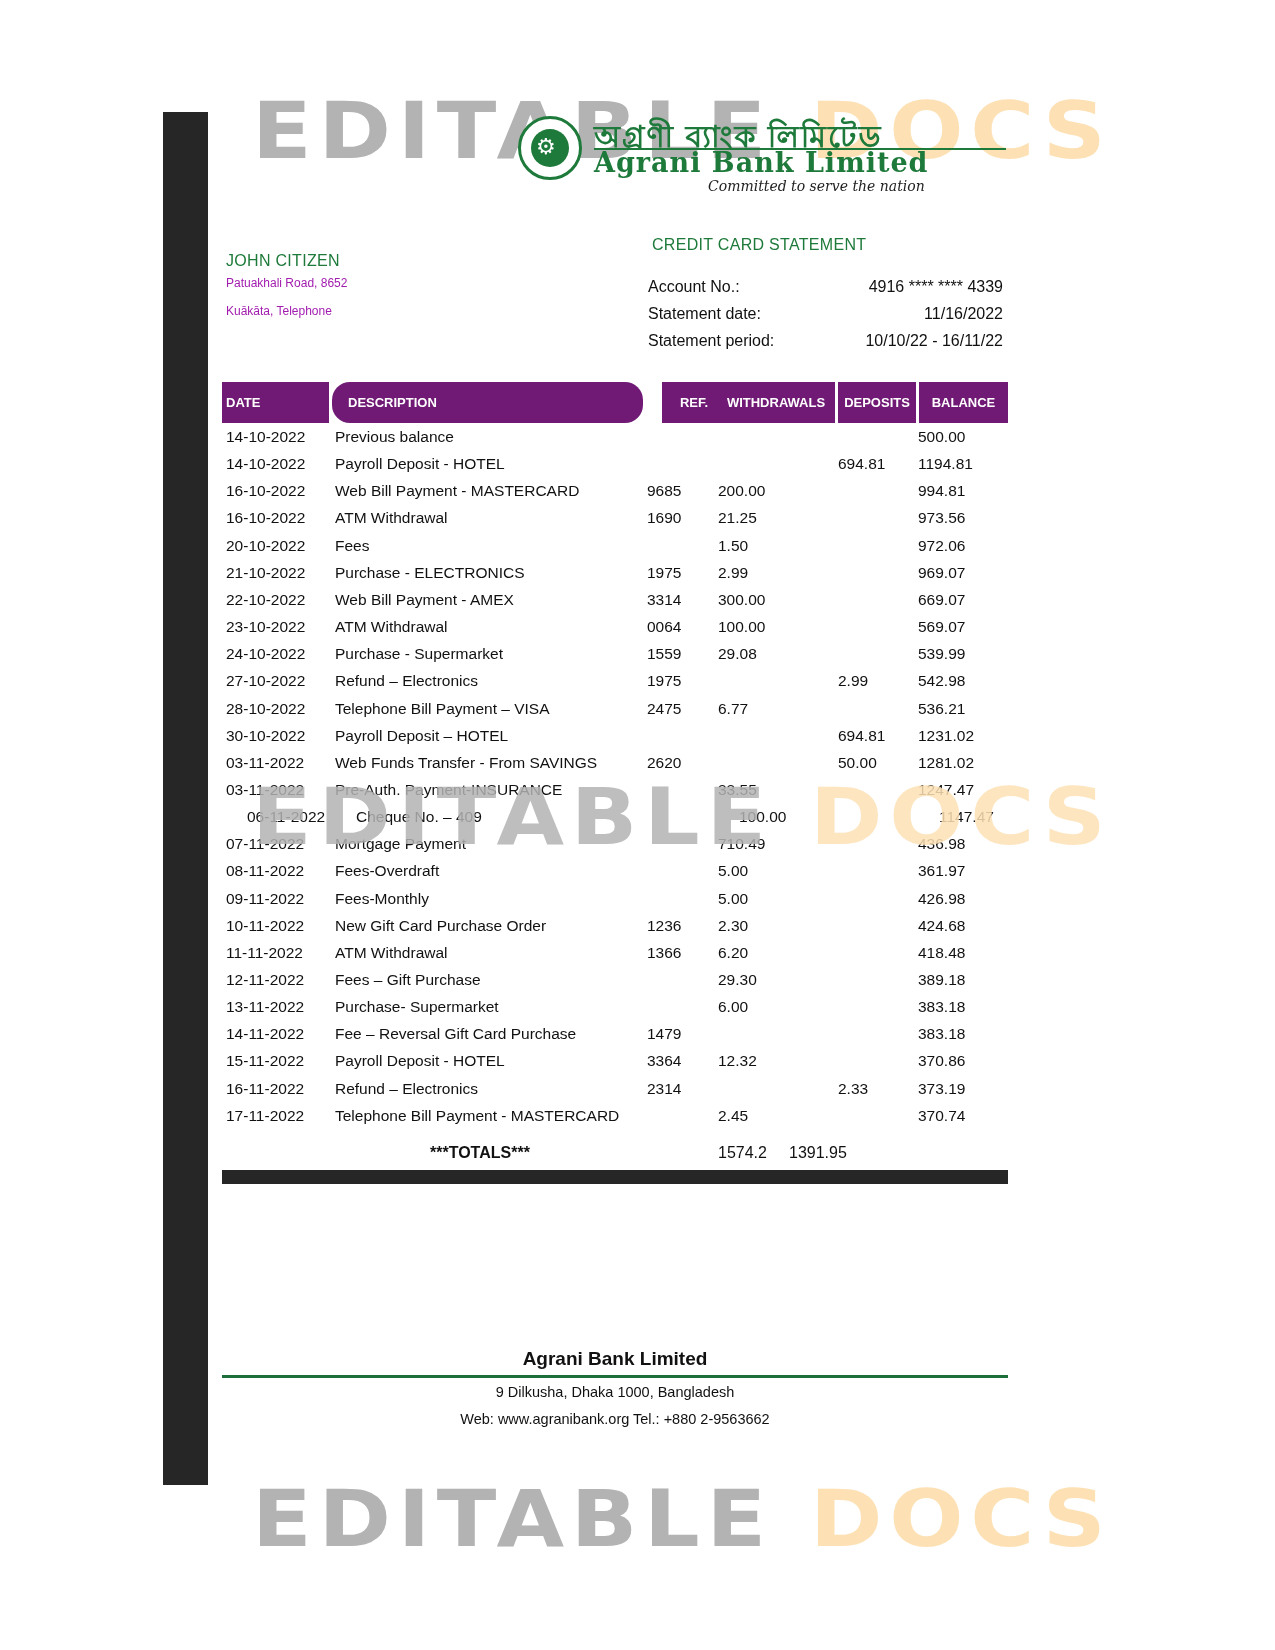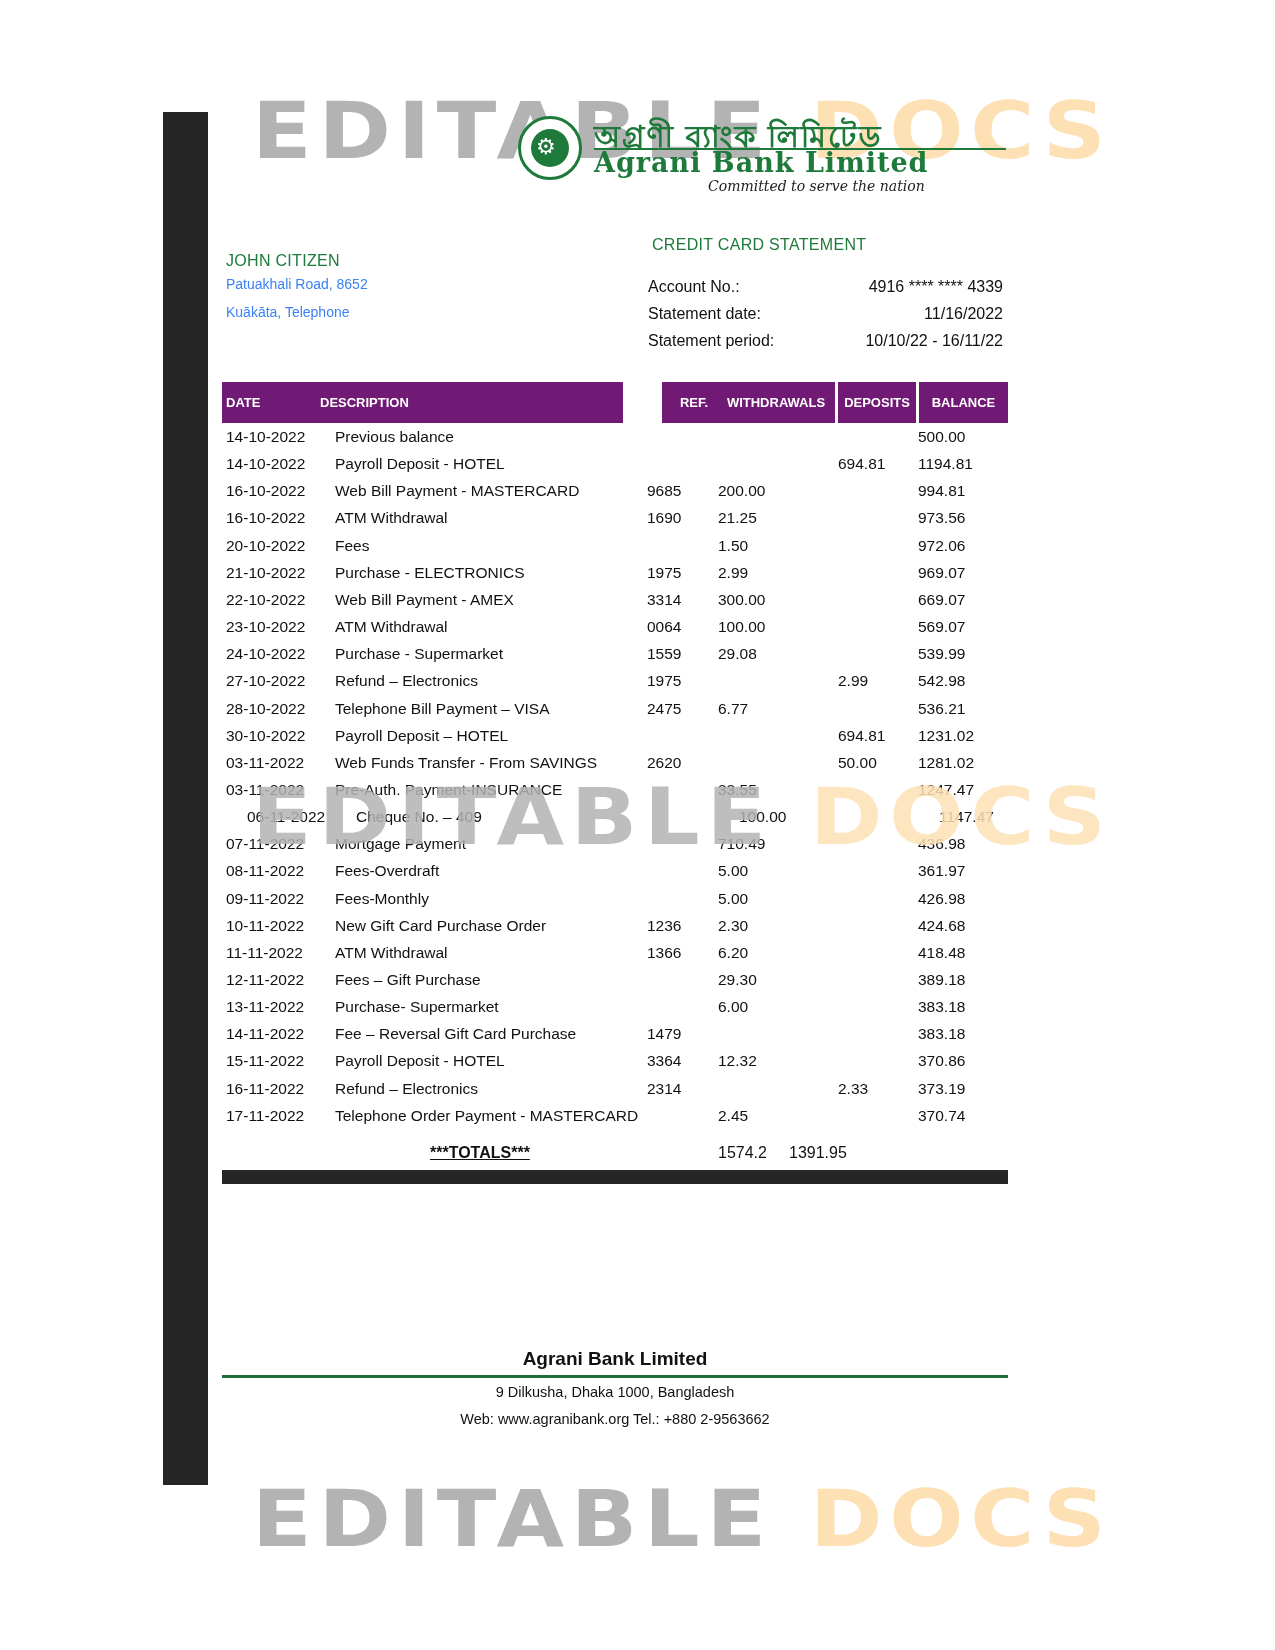--- a/index.html
+++ b/index.html
@@ -20,39 +20,39 @@
                  border:3px solid #1e7a3a; background:#fff; box-sizing:border-box; }
   .logo-emblem .inner { position:absolute; left:10px; top:10px; width:38px; height:38px; border-radius:50%; background:#1e7a3a; }
   .logo-emblem .gear { position:absolute; left:15px; top:17px; color:#fff; font-size:22px; line-height:1; }
   .logo-bn { left:594px; top:113px; font-size:30px; color:#1e7a3a; font-weight:bold; letter-spacing:2px; white-space:nowrap; }
   .logo-rule { left:594px; top:148px; width:412px; height:2px; background:#1e7a3a; }
   .logo-en { left:594px; top:147px; font-family:"DejaVu Serif", serif; font-weight:bold; font-size:27px; color:#1e7a3a; letter-spacing:1px; white-space:nowrap; }
   .logo-tag { left:708px; top:178px; font-family:"DejaVu Serif", serif; font-style:italic; font-size:14px; color:#222; white-space:nowrap; }
 
   .green-heading { color:#1e7a3a; font-size:16px; letter-spacing:0.3px; }
   .cust-name { left:226px; top:252px; }
-  .cust-line { font-size:14px; color:#3b82f6; white-space:nowrap; }
+  .cust-line { font-size:12px; color:#a21caf; white-space:nowrap; }
   .cust-addr1 { left:226px; top:276px; }
   .cust-addr2 { left:226px; top:304px; }
 
   .stmt-title { left:652px; top:236px; }
   .stmt-row { position:absolute; left:648px; width:355px; font-size:16px; display:flex; justify-content:space-between; white-space:nowrap; }
 
   .tbl-head { position:absolute; top:382px; height:41px; background:#701a75; color:#fff;
               font-size:13px; font-weight:bold; display:flex; align-items:center; box-sizing:border-box; }
   .tbl-row { position:absolute; left:222px; width:786px; height:27px; font-size:15.5px; }
   .tbl-row span { position:absolute; top:0; white-space:nowrap; }
   .c-date { left:4px; }
   .c-desc { left:113px; }
   .c-ref { left:425px; }
   .c-wd { left:496px; }
   .c-dep { left:616px; }
   .c-bal { left:696px; }
 
-  .totals-label { left:430px; top:1144px; font-size:16px; font-weight:bold;text-decoration:underline; }
+  .totals-label { left:430px; top:1144px; font-size:16px; font-weight:bold; }
   .totals-wd { left:718px; top:1144px; font-size:16px; }
   .totals-dep { left:789px; top:1144px; font-size:16px;text-align:center; }
   .totals-bar { left:222px; top:1170px; width:786px; height:14px; background:#262626; }
 
   .foot-title { left:222px; width:786px; top:1348px; text-align:center; font-size:19px; font-weight:bold; }
   .foot-rule { left:222px; top:1375px; width:786px; height:3px; background:#1e6e3c; }
   .foot-addr { left:222px; width:786px; top:1384px; text-align:center; font-size:14.5px; }
   .foot-web { left:222px; width:786px; top:1411px; text-align:center; font-size:14.5px; }
 </style>
 </head>
@@ -86,21 +86,21 @@
 <div class="stmt-row" style="top:305px;">
   <span>Statement date:</span>
   <span>11/16/2022</span>
 </div>
 <div class="stmt-row" style="top:332px;">
   <span>Statement period:</span>
   <span>10/10/22 - 16/11/22</span>
 </div>
 
 <div class="tbl-head" style="left:222px;width:107px;padding-left:4px;">DATE</div>
-<div class="tbl-head" style="left:312px;width:311px;padding-left:8px;">DESCRIPTION</div>
+<div class="tbl-head" style="left:332px;width:311px;padding-left:16px;border-radius:18px;">DESCRIPTION</div>
 <div class="tbl-head" style="left:662px;width:64px;justify-content:center;">REF.</div>
 <div class="tbl-head" style="left:717px;width:118px;justify-content:center;">WITHDRAWALS</div>
 <div class="tbl-head" style="left:838px;width:78px;justify-content:center;">DEPOSITS</div>
 <div class="tbl-head" style="left:919px;width:89px;justify-content:center;">BALANCE</div>
 
 <div id="tbody">
     <div class="tbl-row" style="top: 428px;">
       <span class="c-date">14-10-2022</span>
       <span class="c-desc">Previous balance</span>
       <span class="c-ref"></span>
@@ -295,21 +295,21 @@
     <div class="tbl-row" style="top: 1079.6px;">
       <span class="c-date">16-11-2022</span>
       <span class="c-desc">Refund – Electronics</span>
       <span class="c-ref">2314</span>
       <span class="c-wd"></span>
       <span class="c-dep">2.33</span>
       <span class="c-bal">373.19</span>
     </div>
     <div class="tbl-row" style="top: 1106.75px;">
       <span class="c-date">17-11-2022</span>
-      <span class="c-desc">Telephone Order Payment - MASTERCARD</span>
+      <span class="c-desc">Telephone Bill Payment - MASTERCARD</span>
       <span class="c-ref"></span>
       <span class="c-wd">2.45</span>
       <span class="c-dep"></span>
       <span class="c-bal">370.74</span>
     </div>
   </div>
 
 <div class="wm wm-mid">
   <span class="grey">EDITABLE</span>
   <span class="orange">DOCS</span>

